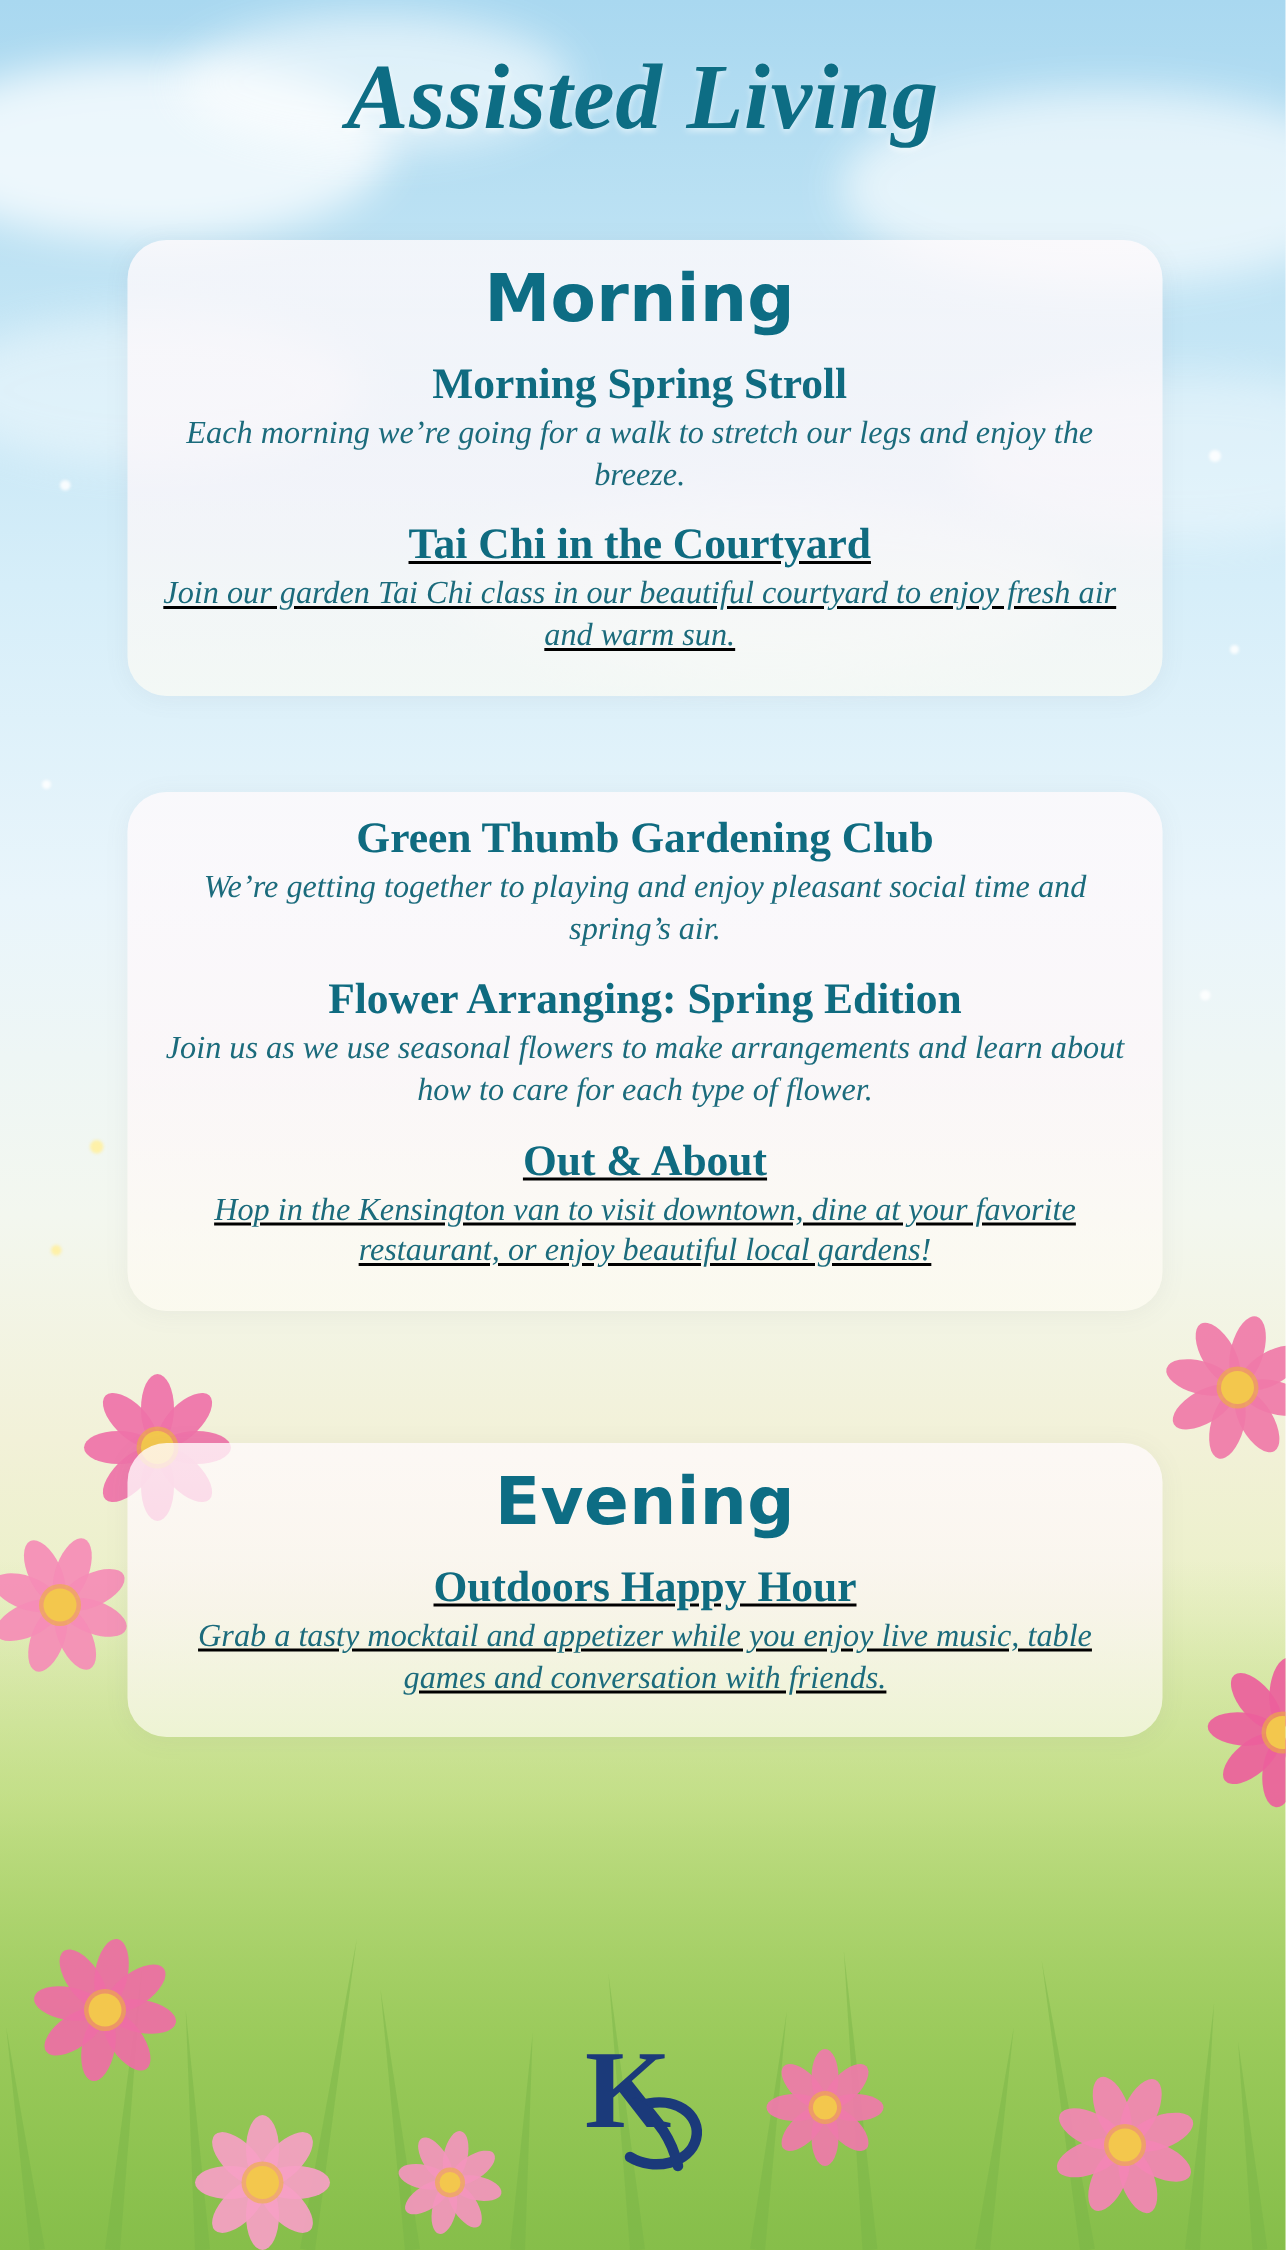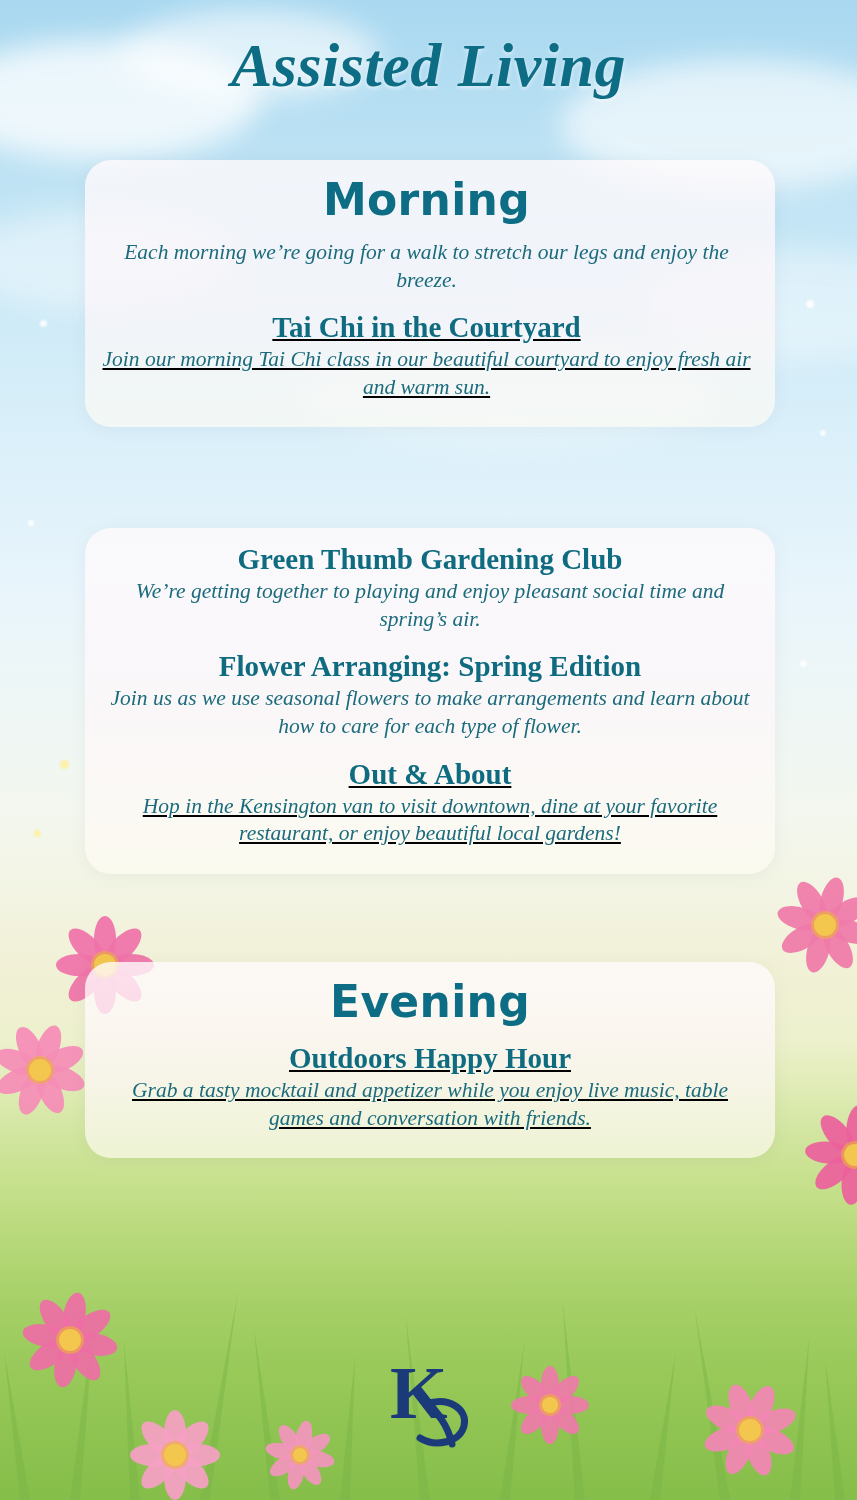--- a/index.html
+++ b/index.html
@@ -303,26 +303,27 @@
       <div class="flower-core" style="width:14px;height:14px;margin-left:-7px;margin-top:-7px;"></div>
     </div>
   </div>
 
   <div class="page-title">Assisted Living</div>
 
   <div class="card" id="card-morning">
     <div class="card-title">Morning</div>
 
     <div class="event">
+      <div class="event-name">Morning Spring Stroll</div>
       <div class="event-desc">Each morning we’re going for a walk to stretch our legs and enjoy the breeze.</div>
     </div>
 
     <div class="event">
       <div class="event-name">Tai Chi in the Courtyard</div>
-      <div class="event-desc">Join our morning Tai Chi class in our beautiful courtyard to enjoy fresh air and warm sun.</div>
+      <div class="event-desc">Join our garden Tai Chi class in our beautiful courtyard to enjoy fresh air and warm sun.</div>
     </div>
   </div>
 
   <div class="card" id="card-afternoon">
 
     <div class="event">
       <div class="event-name">Green Thumb Gardening Club</div>
       <div class="event-desc">We’re getting together to playing and enjoy pleasant social time and spring’s air.</div>
     </div>
 

